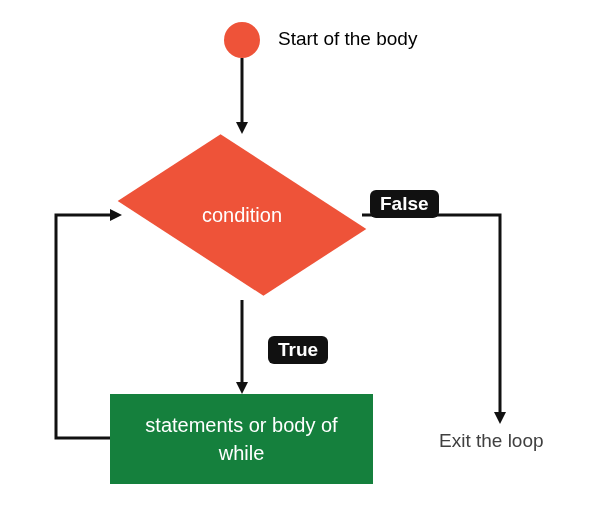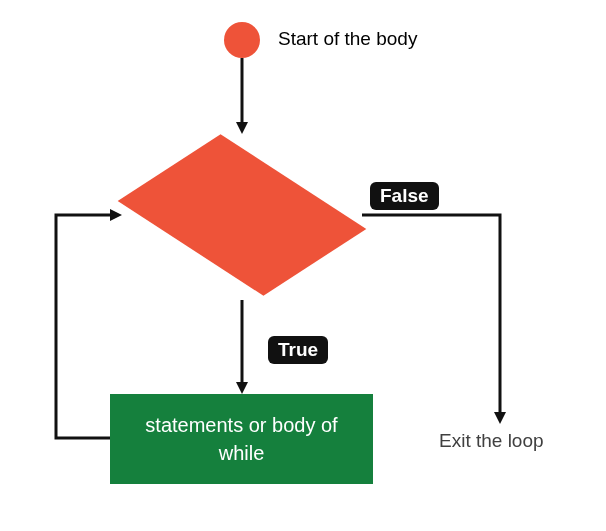--- a/index.html
+++ b/index.html
@@ -69,21 +69,21 @@
     }
     .badge {
       position: absolute;
       background: #111;
       color: #fff;
       border-radius: 6px;
       padding: 3px 10px;
       font-weight: 600;
     }
     .badge-true { left: 256px; top: 336px; margin-left: 12px; }
-    .badge-false { left: 370px; top: 182px; text-align: right; }
+    .badge-false { left: 370px; top: 190px; text-align: right; }
     .exit-label {
       position: absolute;
       left: 439px;
       top: 430px;
       color: #404040;
     }
     .arrow {
       position: absolute;
       stroke: #111;
       stroke-width: 3;
@@ -96,20 +96,21 @@
 <div class="start-circle"></div>
 <div class="start-label">Start of the body</div>
 
 <svg class="arrow" style="left:0;top:0;width:606px;height:531px;position:absolute;">
   <line x1="242" y1="58" x2="242" y2="122"></line>
   <polygon points="242,134 236,122 248,122" fill="#111" stroke="none"></polygon>
 </svg>
 
 <div class="diamond">
   <div class="diamond-shape"></div>
+  <div class="diamond-text">condition</div>
 </div>
 
 <svg class="arrow" style="left:0;top:0;width:606px;height:531px;position:absolute;">
   <line x1="242" y1="300" x2="242" y2="382"></line>
   <polygon points="242,394 236,382 248,382" fill="#111" stroke="none"></polygon>
 </svg>
 <div class="badge badge-true">True</div>
 
 <svg class="arrow" style="left:0;top:0;width:606px;height:531px;position:absolute;">
   <polyline points="362,215 500,215 500,412"></polyline>

